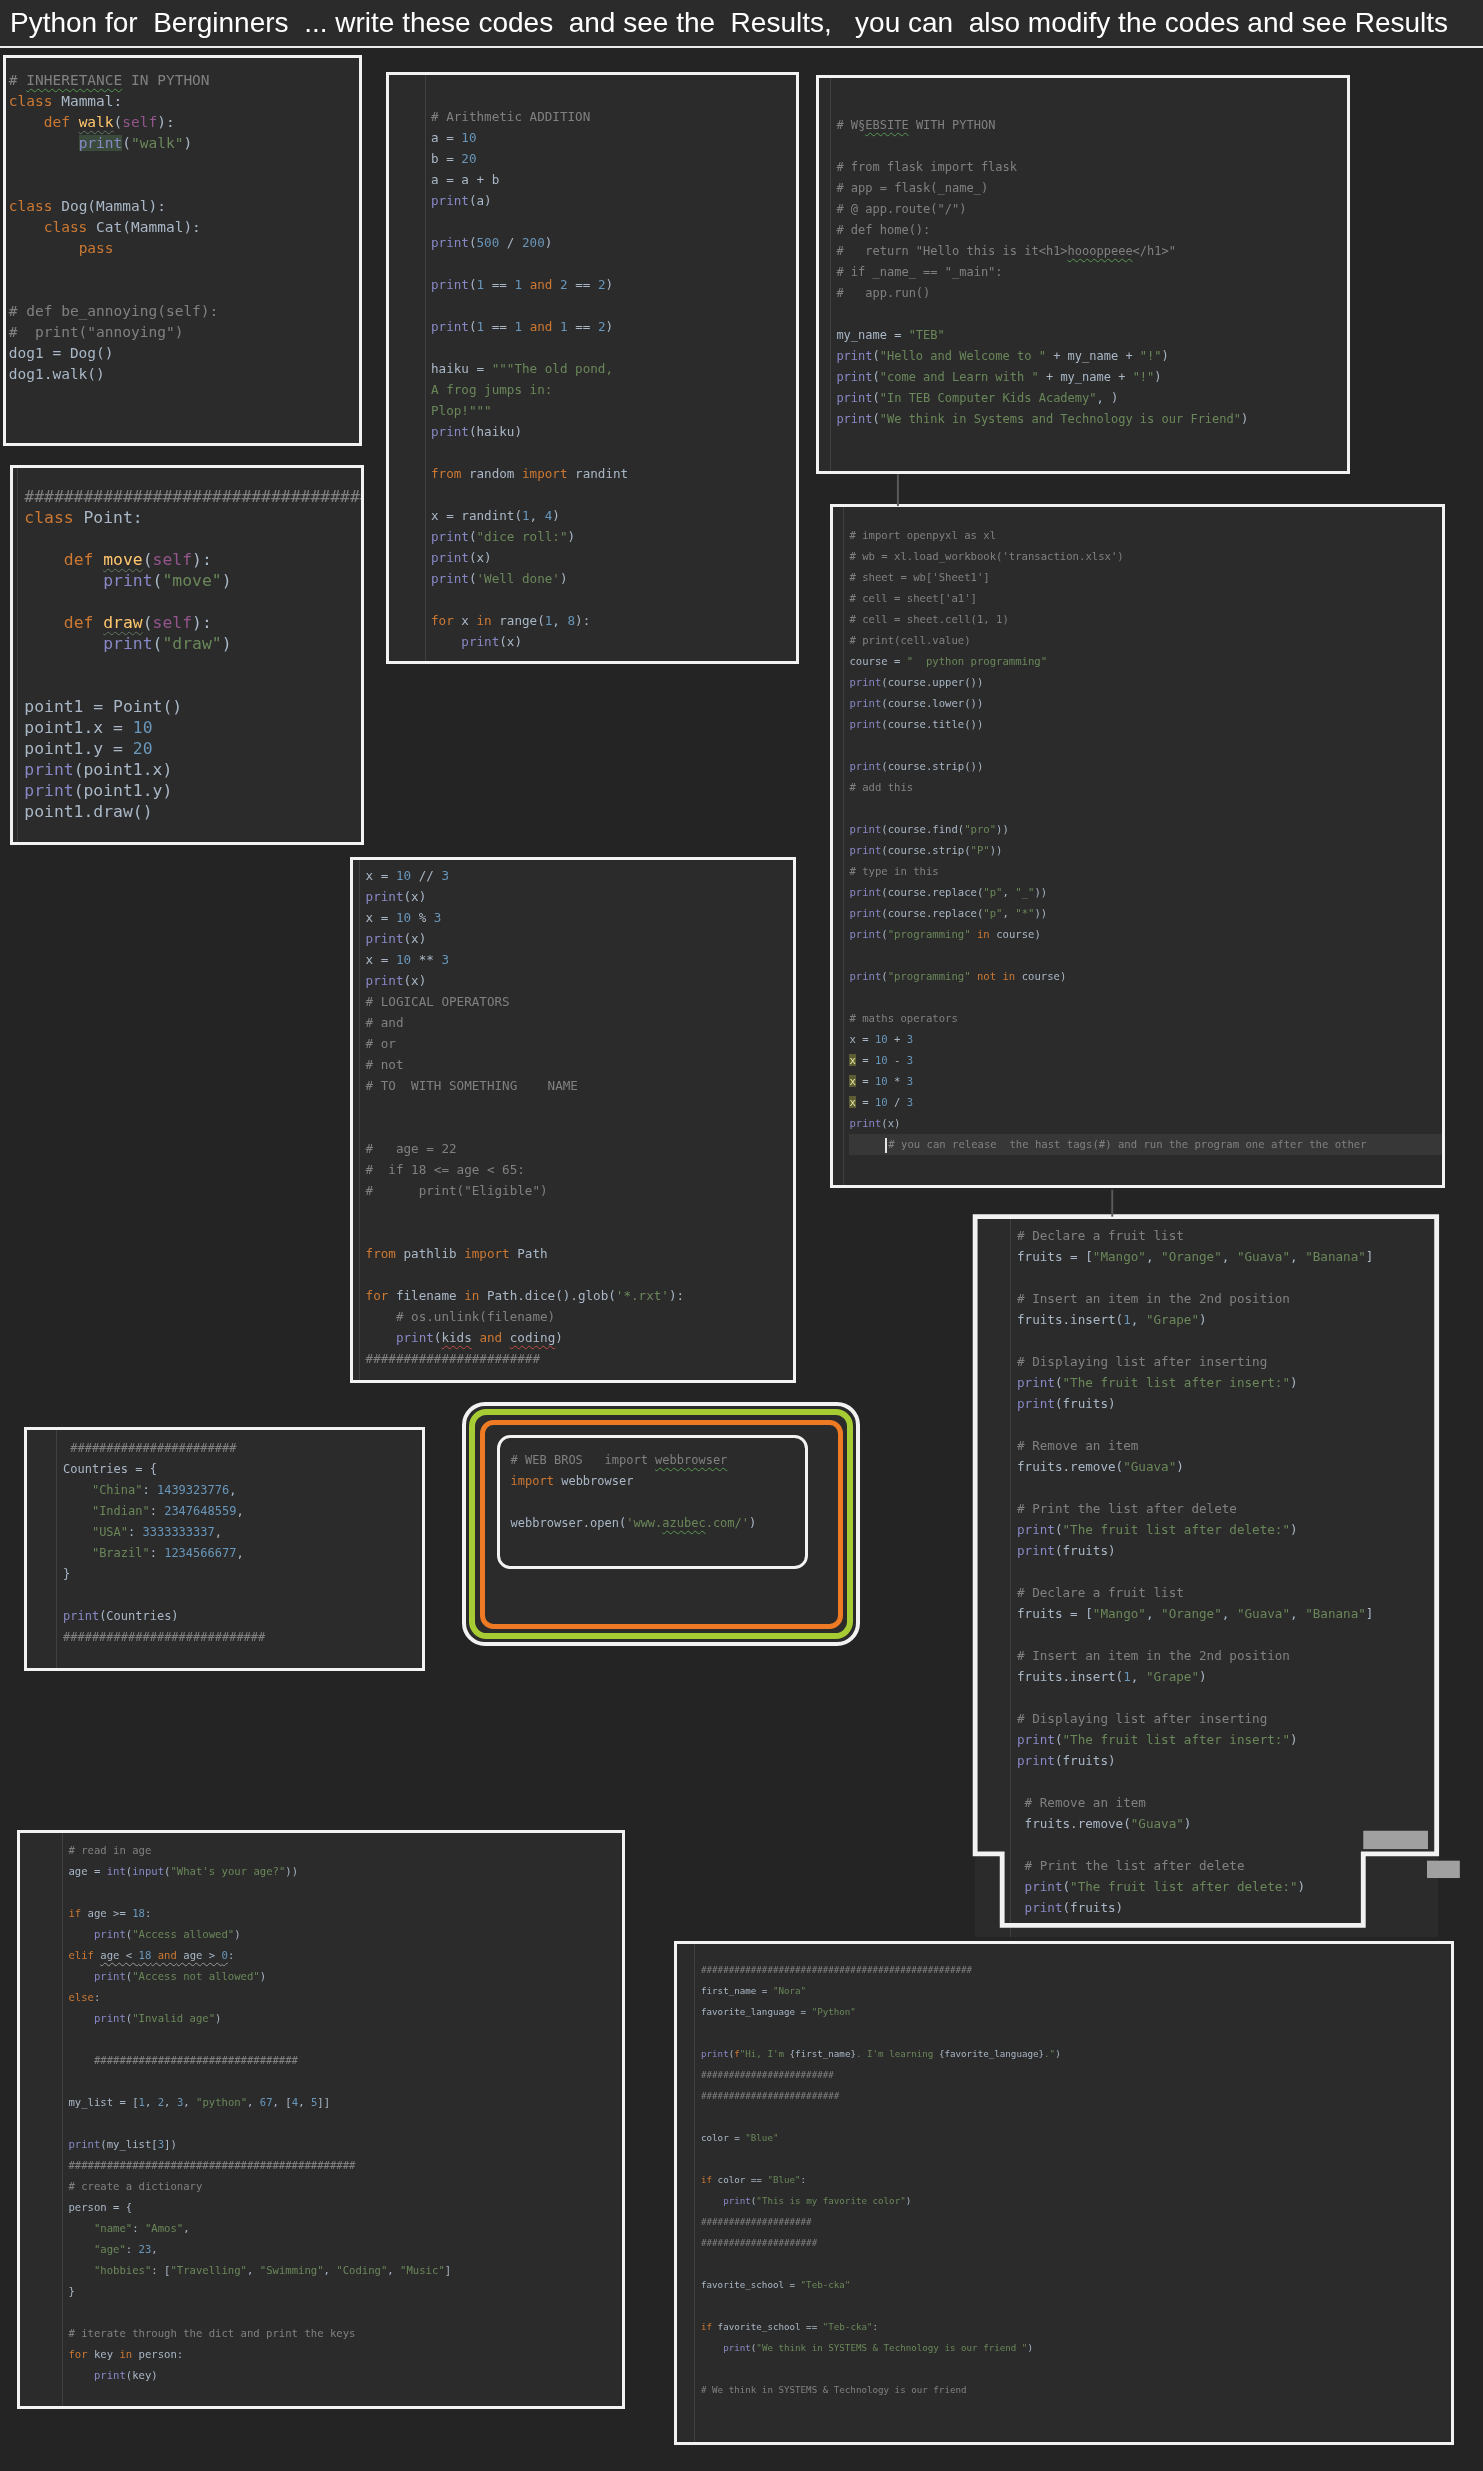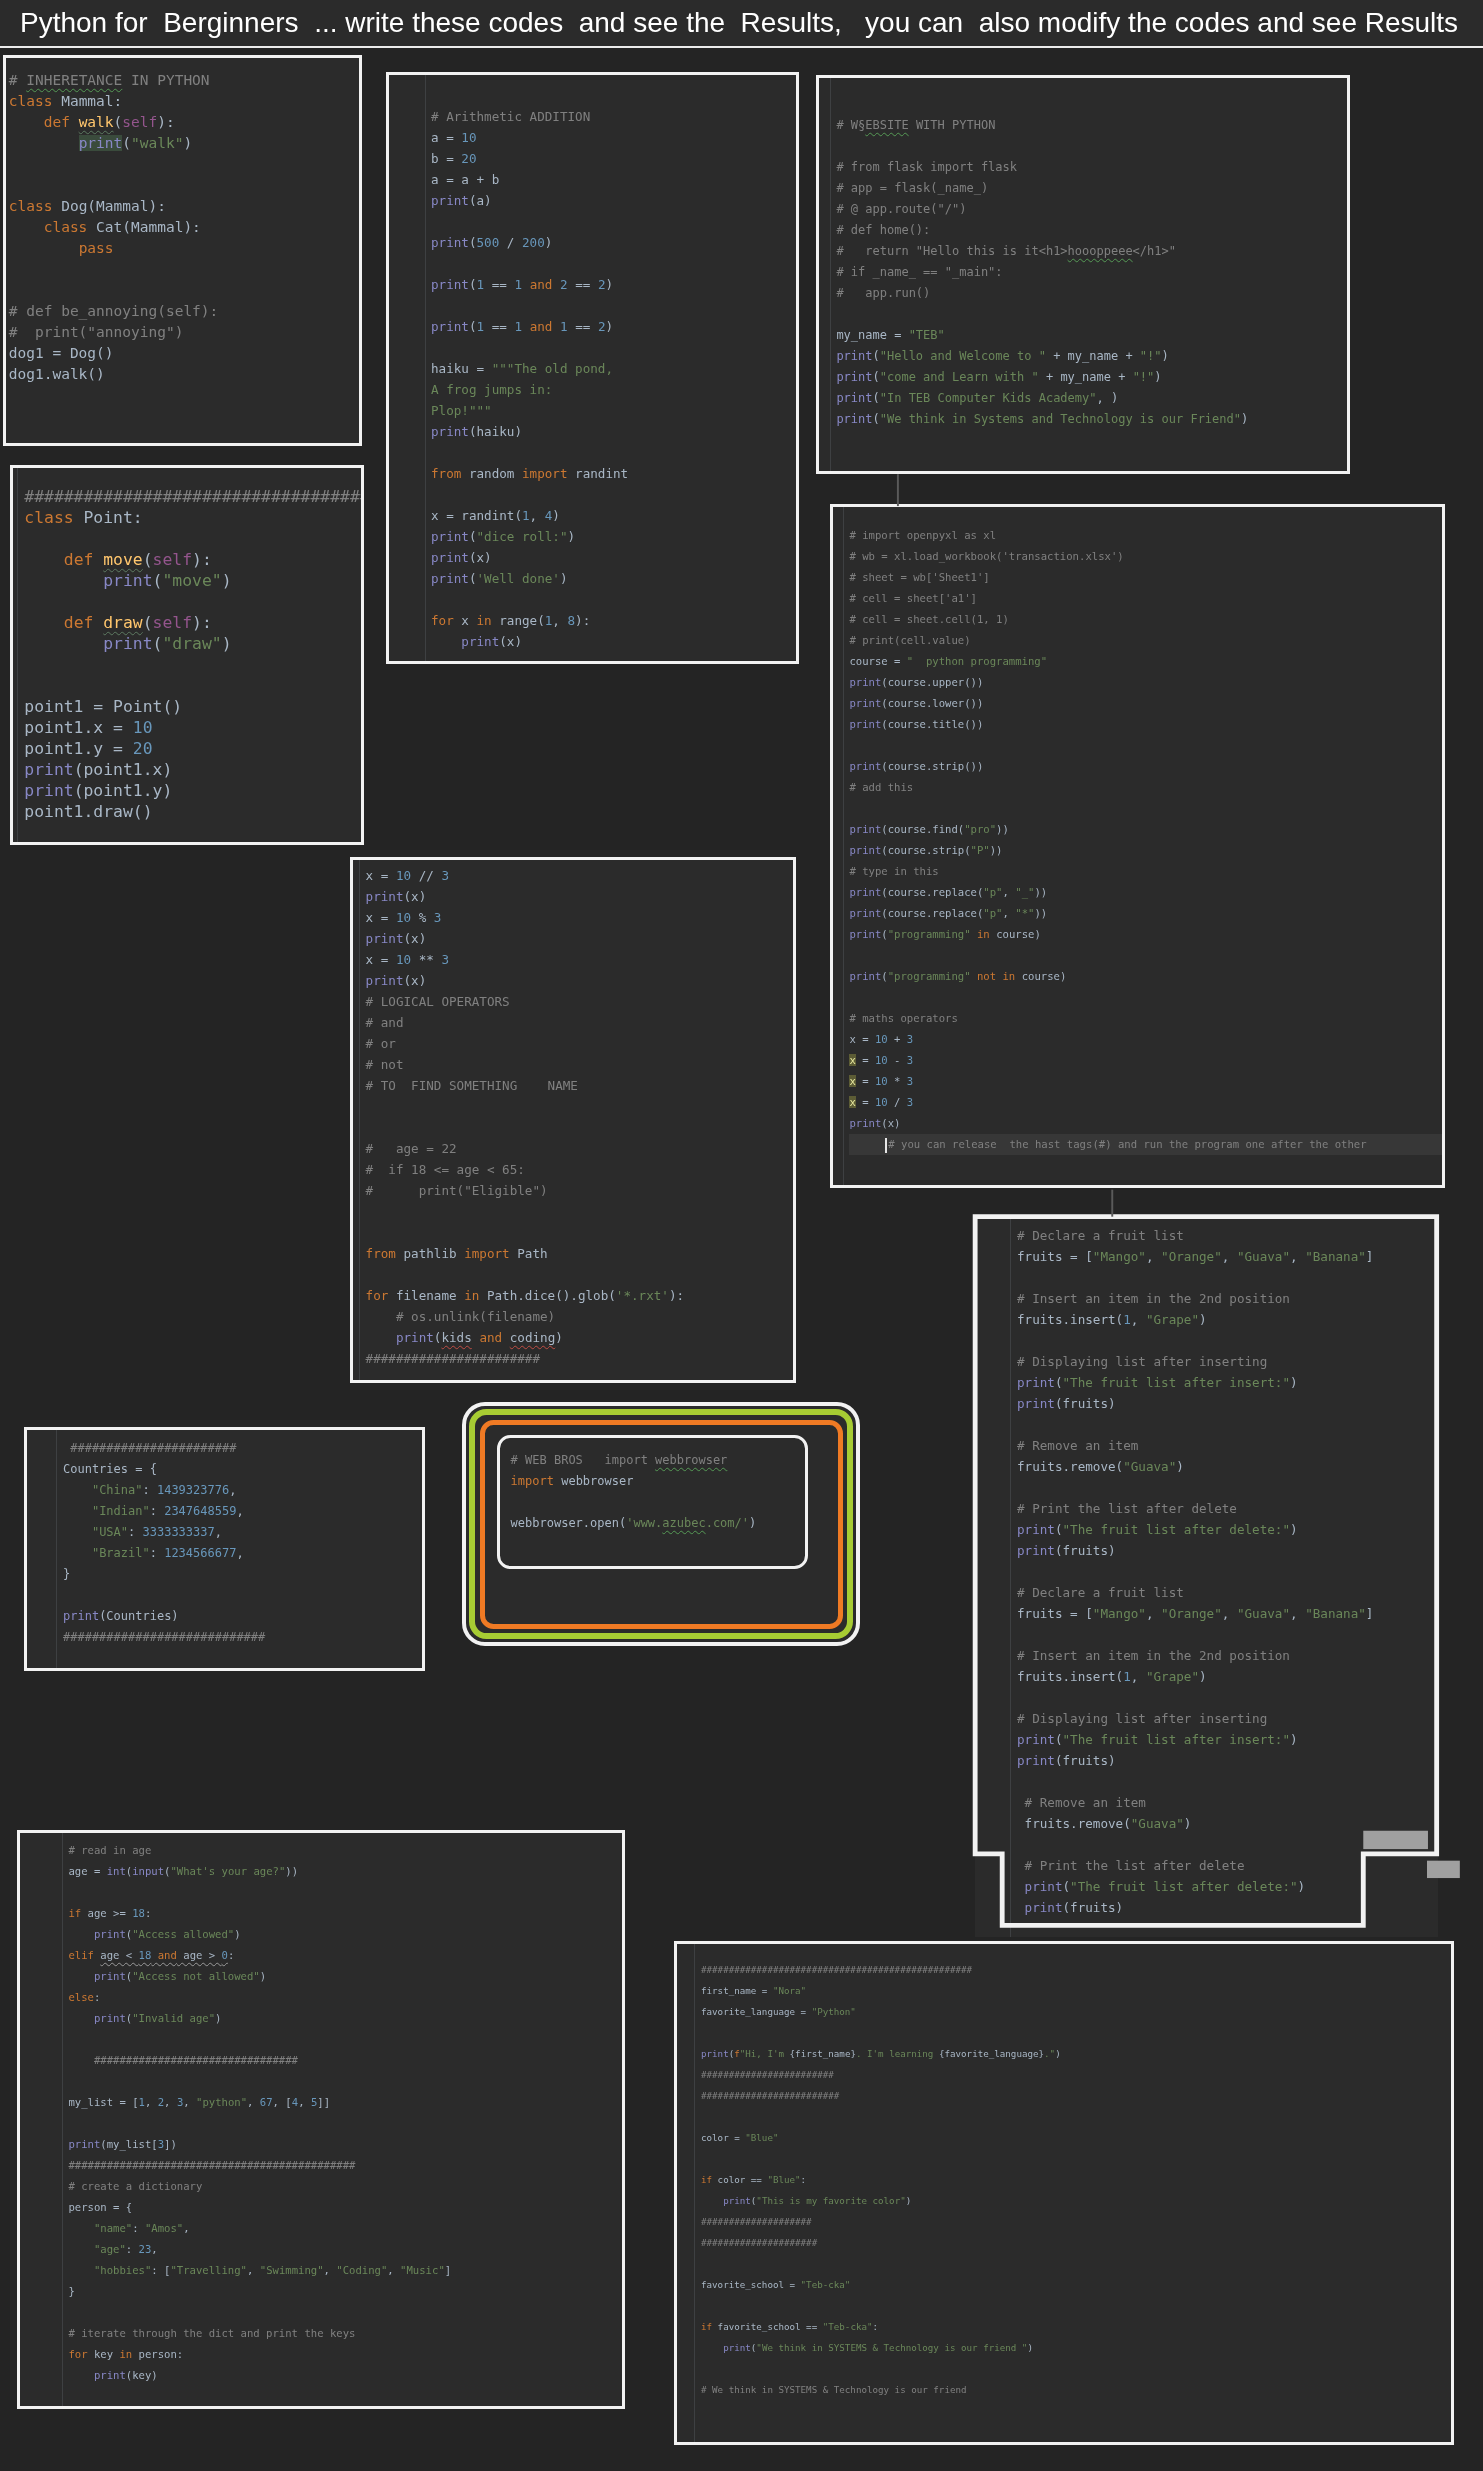--- a/index.html
+++ b/index.html
@@ -2,21 +2,21 @@
 <html><head>
 <meta charset="utf-8">
 <style>
   html,body{margin:0;padding:0;background:#1d1d1d;}
   .screen{position:relative;width:1483px;height:2472px;background:#242424;overflow:hidden;
           font-family:"DejaVu Sans Mono", monospace;}
   
   #title-bar{position:absolute;left:0;top:0;width:1483px;height:48px;background:#2b2b2b;
              border-bottom:2.9px solid #ececec;display:flex;align-items:center;box-sizing:border-box;}
   #title-bar span{color:#ffffff;font-family:"Liberation Sans", sans-serif;font-size:28px;
-                  white-space:pre;padding-left:20px;}
+                  white-space:pre;padding-left:10px;}
   
   .codebox{position:absolute;background:#2b2b2b;box-sizing:border-box;border:3.9px solid #f2f2f2;
            overflow:hidden;color:#A9B7C6;}
   .codebox .gut{position:absolute;top:0;bottom:0;width:1px;background:#3e4042;}
   .cl{height:21px;line-height:21px;white-space:pre;position:relative;}
   .cl.cur{background:rgba(255,255,255,.06);padding-left:36px;}
   .tk-k{color:#CC7832;}
   .tk-b{color:#8888C6;}
   .tk-s{color:#6A8759;}
   .tk-n{color:#6897BB;}
@@ -149,21 +149,21 @@
       <div class="cl"><span class="tk-t">x = </span><span class="tk-n">10</span><span class="tk-t"> // </span><span class="tk-n">3</span></div>
       <div class="cl"><span class="tk-b">print</span><span class="tk-t">(x)</span></div>
       <div class="cl"><span class="tk-t">x = </span><span class="tk-n">10</span><span class="tk-t"> % </span><span class="tk-n">3</span></div>
       <div class="cl"><span class="tk-b">print</span><span class="tk-t">(x)</span></div>
       <div class="cl"><span class="tk-t">x = </span><span class="tk-n">10</span><span class="tk-t"> ** </span><span class="tk-n">3</span></div>
       <div class="cl"><span class="tk-b">print</span><span class="tk-t">(x)</span></div>
       <div class="cl"><span class="tk-c"># LOGICAL OPERATORS</span></div>
       <div class="cl"><span class="tk-c"># and</span></div>
       <div class="cl"><span class="tk-c"># or</span></div>
       <div class="cl"><span class="tk-c"># not</span></div>
-      <div class="cl"><span class="tk-c"># TO  FIND SOMETHING    NAME</span></div>
+      <div class="cl"><span class="tk-c"># TO  WITH SOMETHING    NAME</span></div>
       <div class="cl"></div>
       <div class="cl"></div>
       <div class="cl"><span class="tk-c">#   age = 22</span></div>
       <div class="cl"><span class="tk-c">#  if 18 &lt;= age &lt; 65:</span></div>
       <div class="cl"><span class="tk-c">#      print("Eligible")</span></div>
       <div class="cl"></div>
       <div class="cl"></div>
       <div class="cl"><span class="tk-k">from</span><span class="tk-t"> pathlib </span><span class="tk-k">import</span><span class="tk-t"> Path</span></div>
       <div class="cl"></div>
       <div class="cl"><span class="tk-k">for</span><span class="tk-t"> filename </span><span class="tk-k">in</span><span class="tk-t"> Path.dice().glob(</span><span class="tk-s">'*.rxt'</span><span class="tk-t">):</span></div>

